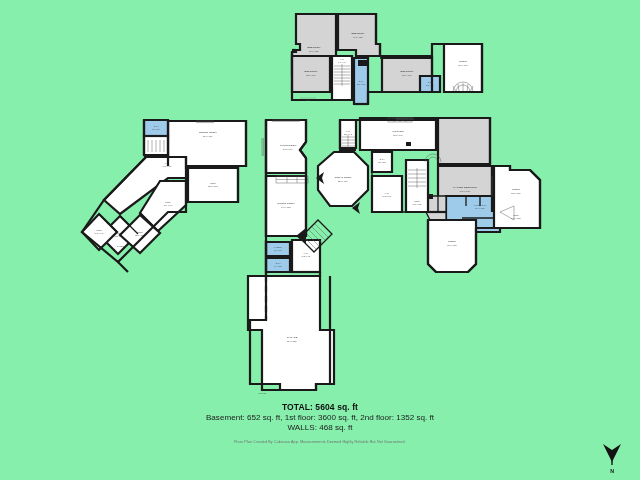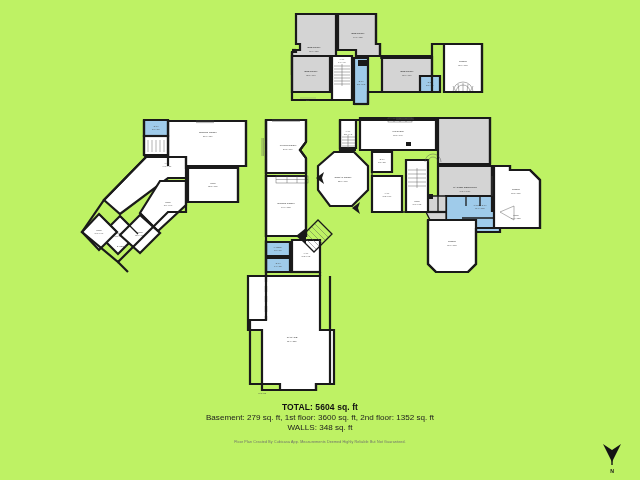--- a/index.html
+++ b/index.html
@@ -1,19 +1,19 @@
 <!DOCTYPE html>
 <html><head>
 <meta charset="utf-8">
 <title>Floor Plan</title>
 <style>
   html,body{margin:0;padding:0;background:#ffffff;}
   body{width:640px;height:480px;overflow:hidden;
        font-family:"Liberation Sans","DejaVu Sans",sans-serif;color:#1b1b1b;}
-  #sheet{position:relative;width:640px;height:480px;background:#bef264;}
+  #sheet{position:relative;width:640px;height:480px;background:#86efac;}
 
   
   #plan{position:absolute;left:0;top:0;width:640px;height:400px;}
   #plan svg{display:block;width:640px;height:400px;}
 
   
   #summary{position:absolute;left:0;top:402px;width:640px;text-align:center;}
   .sum-total{font-size:8.5px;font-weight:bold;letter-spacing:.1px;line-height:11px;
              color:#101010;}
   .sum-line{font-size:8.1px;line-height:10.4px;color:#1d1d1d;letter-spacing:0px;}
@@ -379,22 +379,22 @@
           </g>
 
           <line x1="266" y1="276" x2="266" y2="320" stroke="#1a1a1a" stroke-width="2.2" stroke-dasharray="6 4"></line>
         </g>
       </g>
     </svg>
   </div>
 
   <div id="summary">
     <div class="sum-total">TOTAL: 5604 sq. ft</div>
-    <div class="sum-line">Basement: 279 sq. ft, 1st floor: 3600 sq. ft, 2nd floor: 1352 sq. ft</div>
-    <div class="sum-line">WALLS: 348 sq. ft</div>
+    <div class="sum-line">Basement: 652 sq. ft, 1st floor: 3600 sq. ft, 2nd floor: 1352 sq. ft</div>
+    <div class="sum-line">WALLS: 468 sq. ft</div>
     <div class="disclaimer">Floor Plan Created By Cubicasa App. Measurements Deemed Highly Reliable But Not Guaranteed.</div>
   </div>
 
   <div id="north">
     <span class="glyph">
       <svg width="22" height="24" viewBox="0 0 22 24" xmlns="http://www.w3.org/2000/svg">
         <path d="M2,1 L11,19 L20,1 L11,7 Z" fill="#141414"></path>
         <rect x="10.3" y="17" width="1.4" height="5" fill="#141414"></rect>
       </svg>
     </span>

